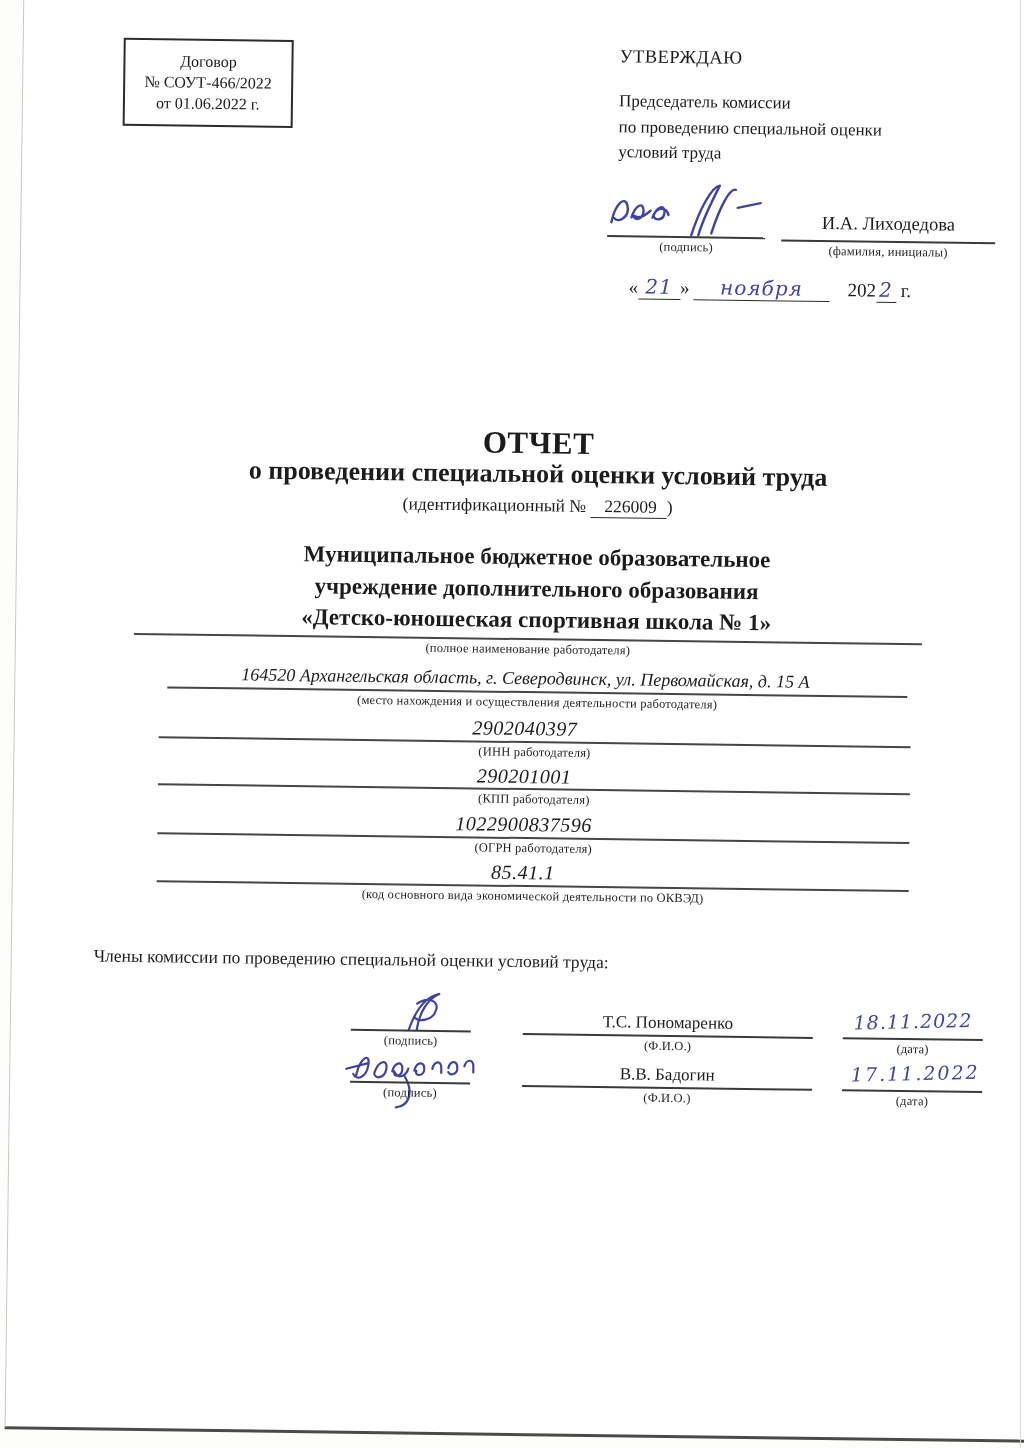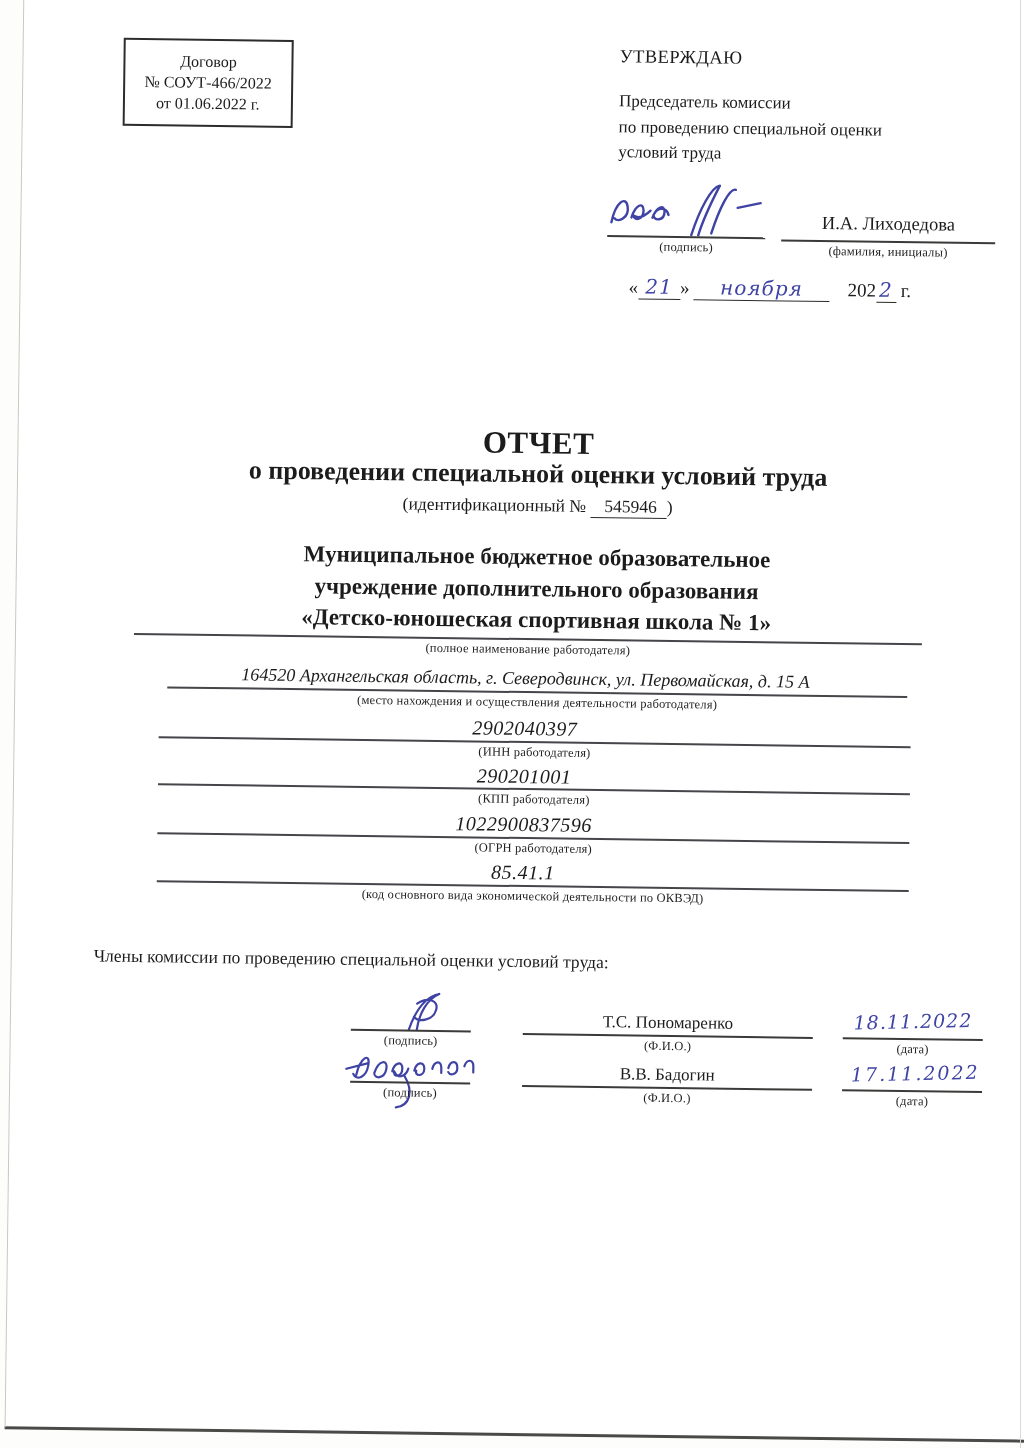--- a/index.html
+++ b/index.html
@@ -82,21 +82,21 @@
 
   <div class="abs" style="left:608px;top:286px;font-size:19px;white-space:nowrap;">
     <span>«</span><span class="hand" style="display:inline-block;width:42px;text-align:center;border-bottom:1.5px solid #2a2a2a;font-size:20px;">21</span><span>»</span><span class="hand" style="display:inline-block;width:136px;text-align:center;border-bottom:1.5px solid #2a2a2a;font-size:20px;margin-left:4px;">ноября</span><span style="margin-left:18px;">202</span><span class="hand" style="display:inline-block;width:20px;text-align:center;border-bottom:1.5px solid #2a2a2a;font-size:20px;">2</span>
     <span>г.</span>
   </div>
 
   <div class="abs center bold title1">ОТЧЕТ</div>
   <div class="abs center bold title2">о проведении специальной оценки условий труда</div>
   <div class="abs center title3">
     <span>(идентификационный №</span>
-    <span class="idnum">545946</span><span>)</span>
+    <span class="idnum">226009</span><span>)</span>
   </div>
 
   <div class="abs center orgname">
     <div>Муниципальное бюджетное образовательное</div>
     <div>учреждение дополнительного образования</div>
     <div>«Детско-юношеская спортивная школа № 1»</div>
   </div>
   <div class="abs thinrule" style="left:118px;top:651px;width:788px;"></div>
   <div class="abs caption" style="left:118px;top:655px;width:788px;">(полное наименование работодателя)</div>
 

